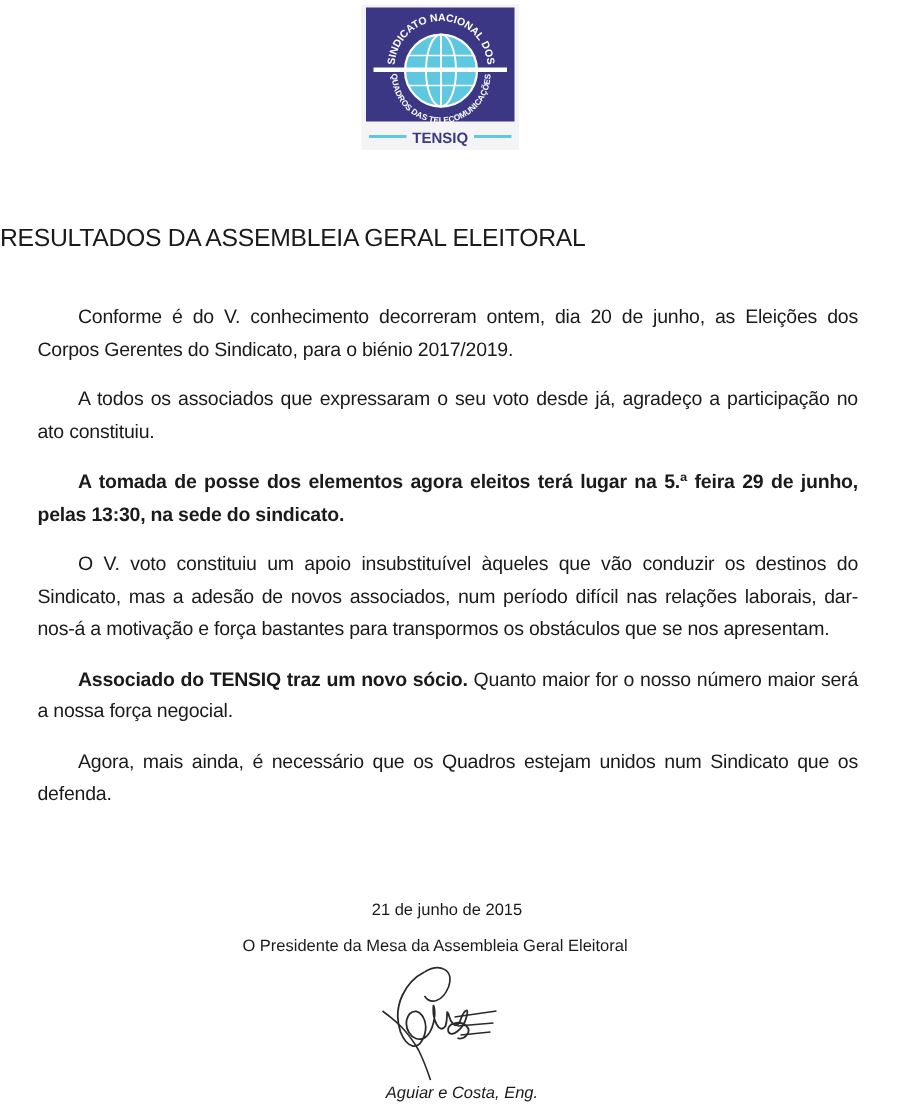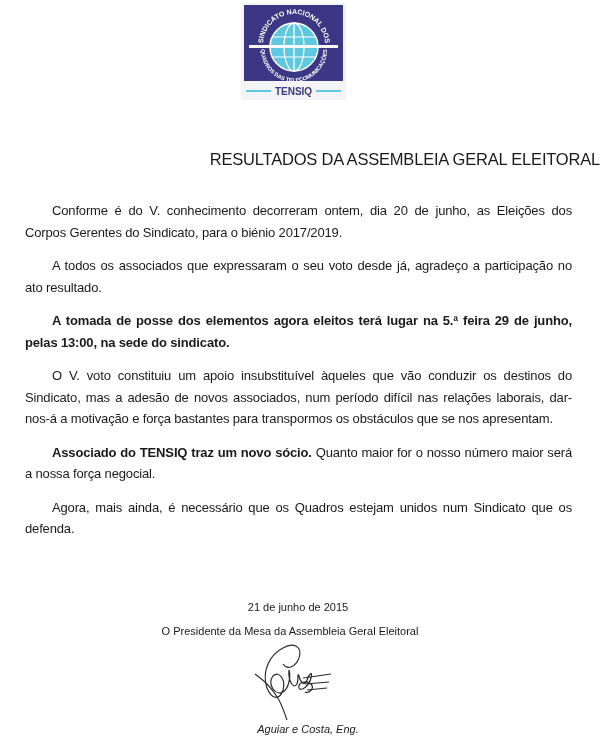--- a/index.html
+++ b/index.html
@@ -7,21 +7,21 @@
     width: 600px; height: 744px; position: relative; overflow: hidden;
     font-family: "Liberation Sans", sans-serif; color: #1a1a1a;
   }
   .logo {
     position: absolute; left: 241px; top: 3px; width: 105px; height: 97px;
     background: #f4f4f6;
   }
   .logo svg { display: block; }
   .title {
     position: absolute; left: 0; width: 600px; top: 150px;
-    text-align: right; font-size: 16.5px; letter-spacing: -0.2px; color: #1a1a1a;
+    text-align: left; font-size: 16.5px; letter-spacing: -0.2px; color: #1a1a1a;
   }
   .body-text {
     position: absolute; left: 13px; width: 571px; top: 188px;
     font-size: 13px; line-height: 21.5px; text-align: justify;
     letter-spacing: -0.15px;
   }
   .body-text p { margin: 12px; text-indent: 27px; }
   .body-text p.gap { margin-top: 11px; }
   .b { font-weight: bold; }
   .footer { position: absolute; left: 0; width: 600px; text-align: center; font-size: 11px; }
@@ -55,22 +55,22 @@
     <line x1="5" y1="88" x2="30" y2="88" stroke="#5ec8e0" stroke-width="2"></line>
     <line x1="75" y1="88" x2="100" y2="88" stroke="#5ec8e0" stroke-width="2"></line>
     <text x="52.5" y="92" text-anchor="middle" font-family="Liberation Sans, sans-serif" font-size="10" font-weight="bold" fill="#3b3784">TENSIQ</text>
   </svg>
 </div>
 
 <div class="title">RESULTADOS DA ASSEMBLEIA GERAL ELEITORAL</div>
 
 <div class="body-text">
   <p>Conforme é do V. conhecimento decorreram ontem, dia 20 de junho, as Eleições dos Corpos Gerentes do Sindicato, para o biénio 2017/2019.</p>
-  <p>A todos os associados que expressaram o seu voto desde já, agradeço a participação no ato resultado.</p>
-  <p class="b gap">A tomada de posse dos elementos agora eleitos terá lugar na 5.ª feira 29 de junho, pelas 13:00, na sede do sindicato.</p>
+  <p>A todos os associados que expressaram o seu voto desde já, agradeço a participação no ato constituiu.</p>
+  <p class="b gap">A tomada de posse dos elementos agora eleitos terá lugar na 5.ª feira 29 de junho, pelas 13:30, na sede do sindicato.</p>
   <p class="gap">O V. voto constituiu um apoio insubstituível àqueles que vão conduzir os destinos do Sindicato, mas a adesão de novos associados, num período difícil nas relações laborais, dar-nos-á a motivação e força bastantes para transpormos os obstáculos que se nos apresentam.</p>
   <p class="gap"><span class="b">Associado do TENSIQ traz um novo sócio.</span><span> Quanto maior for o nosso número maior será a nossa força negocial.</span></p>
   <p class="gap">Agora, mais ainda, é necessário que os Quadros estejam unidos num Sindicato que os defenda.</p>
 </div>
 
 <div class="footer date">21 de junho de 2015</div>
 <div class="footer role">O Presidente da Mesa da Assembleia Geral Eleitoral</div>
 
 <svg class="sign" viewBox="0 0 80 82">
   <path d="M30 8 C 18 14, 8 30, 14 48 C 18 58, 26 62, 30 50 C 33 40, 26 30, 20 36 C 14 44, 22 56, 30 52 C 36 48, 38 36, 36 30 C 35 40, 40 50, 44 44 C 46 38, 44 32, 46 36 C 48 44, 52 46, 54 40 C 56 34, 60 30, 58 38 C 56 46, 48 52, 46 48 C 44 42, 54 40, 58 44 C 62 48, 56 54, 52 52" fill="none" stroke="#2a2a2a" stroke-width="1.2"></path>

